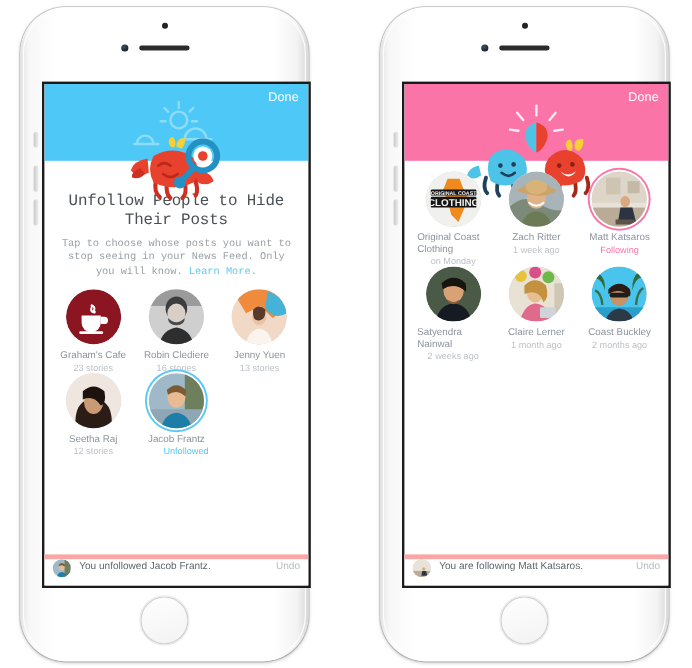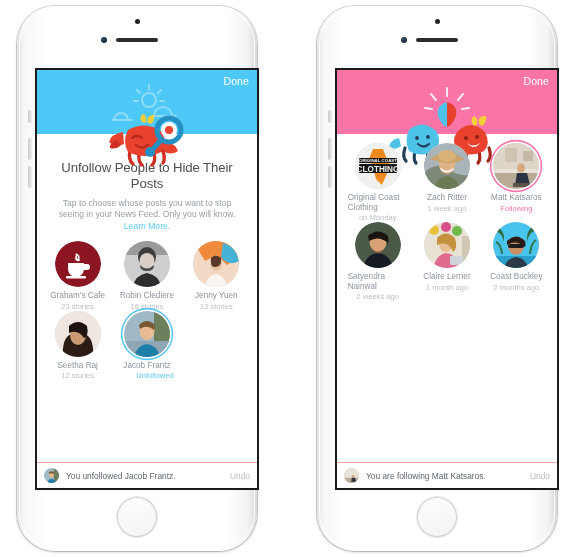--- a/index.html
+++ b/index.html
@@ -56,21 +56,21 @@
   .hero.pink{background:#fb74a8;}
   .done{position:absolute;right:8px;top:5px;color:#fff;font-size:10.5px;
         letter-spacing:.1px;cursor:pointer;}
 
   .illus{position:absolute;left:0;right:0;top:12px;height:86px;
         display:flex;align-items:flex-end;justify-content:center;
         pointer-events:none;}
   .illus svg{display:block;}
 
   
-  .copy{padding:26px 12px 0;text-align:center;}
+  .copy{padding:26px 12px 0;text-align:center;font-family:Liberation Mono, monospace;}
   .title{font-size:13.2px;line-height:16px;color:#4b4f56;font-weight:400;
         letter-spacing:-.1px;}
   .sub{margin-top:6px;font-size:8.6px;line-height:11.4px;color:#9aa0a6;}
   .sub .more{cursor:pointer;}
   .more.blue{color:#5ac8f5;}
   .more.pink{color:#fb74a8;}
 
   
   .grid{margin-top:9px;display:grid;grid-template-columns:repeat(3,1fr);
         row-gap:0;padding:0 6px;}
@@ -81,21 +81,21 @@
   .ring{box-shadow:0 0 0 1.6px #fff, 0 0 0 3.2px #5ac8f5;}
   .ring.pinkring{box-shadow:0 0 0 1.6px #fff, 0 0 0 3.2px #fb74a8;}
   .nm{margin-top:4px;font-size:8.2px;line-height:9.6px;color:#8d949e;
       max-width:60px;}
   .meta{margin-top:1px;font-size:7.6px;line-height:9px;color:#bdc1c6;}
   .meta.stateblue{color:#5ac8f5;margin-left:16px;}
   .meta.statepink{color:#fb74a8;}
 
   
   .toast{position:absolute;left:0;right:0;bottom:0;height:26px;background:#fff;
-      border-top:1px solid #fca5a5;display:flex;align-items:center;
+      border-top:4px solid #fca5a5;display:flex;
       padding:0 7px;box-sizing:border-box;}
   .toast .tav{width:15px;height:15px;border-radius:50%;overflow:hidden;
       flex:0 0 auto;background:#cfd3d6;}
   .toast .tav svg{width:100%;height:100%;display:block;}
   .toast .tmsg{flex:1;margin-left:7px;font-size:8.4px;color:#606770;}
   .toast .tundo{font-size:8.4px;color:#b9bdc2;cursor:pointer;}
 </style>
 </head>
 <body>
 

